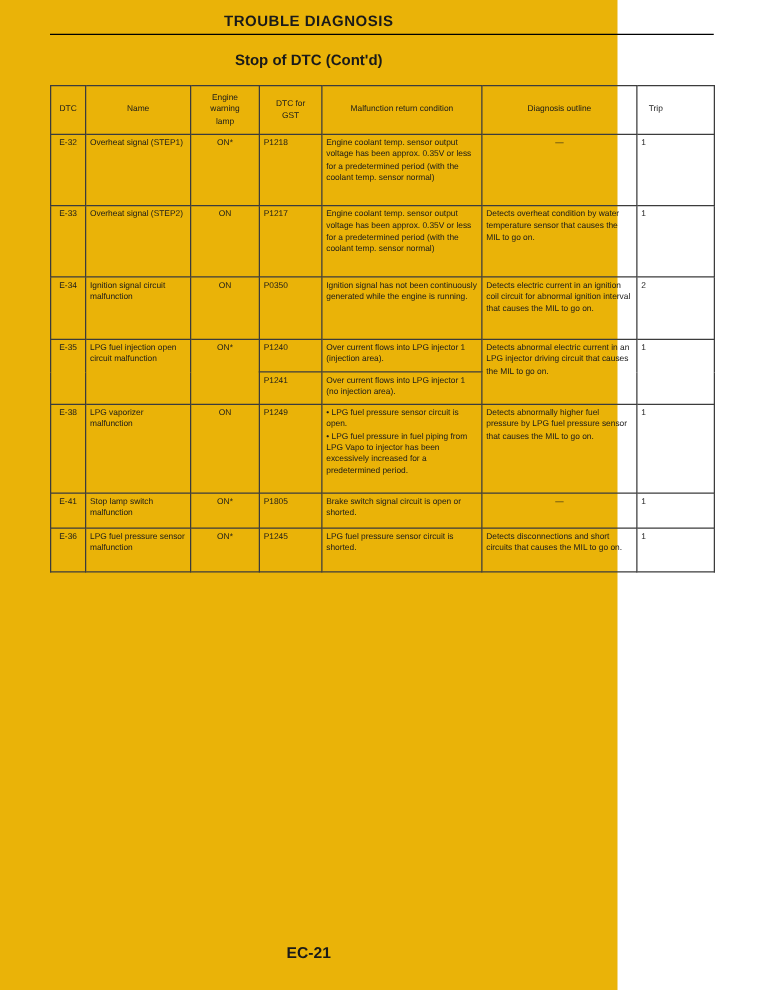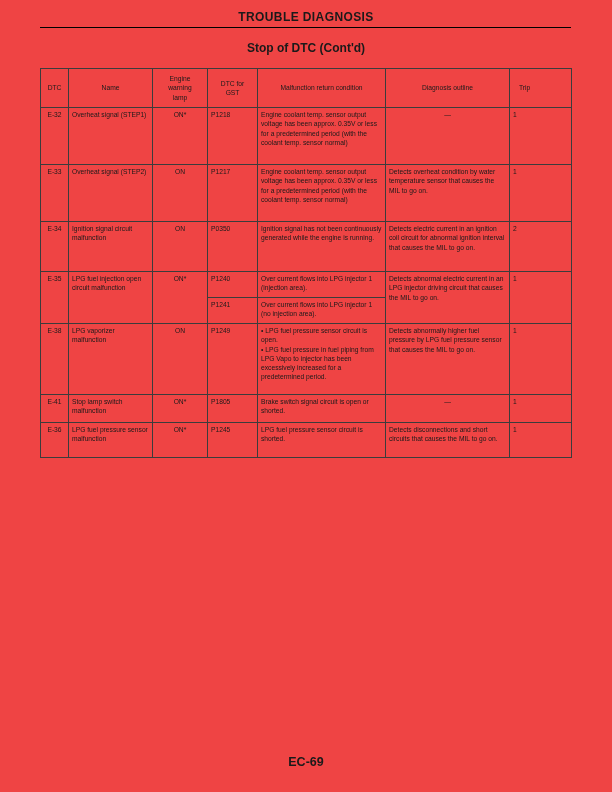--- a/index.html
+++ b/index.html
@@ -9,23 +9,23 @@
     width: 612px;
     height: 792px;
     overflow: hidden;
   }
   body {
     font-family: "Liberation Sans", "DejaVu Sans", sans-serif;
     color: #1a1a1a;
   }
   .page {
     position: relative;
-    width: 612px;
+    width: 494px;
     height: 792px;
-    background: #ef4444;
+    background: #eab308;
   }
   .header-title {
     position: absolute;
     top: 10px;
     left: 0;
     width: 100%;
     text-align: center;
     font-size: 12px;
     font-weight: bold;
     letter-spacing: 0.4px;
@@ -218,15 +218,15 @@
         <td class="c-lamp">ON*</td>
         <td class="c-gst">P1245</td>
         <td class="c-cond">LPG fuel pressure sensor circuit is shorted.</td>
         <td class="c-out">Detects disconnections and short circuits that causes the MIL to go on.</td>
         <td class="c-trip">1</td>
       </tr>
 
     </tbody>
   </table>
 
-  <div class="footer">EC-69</div>
+  <div class="footer">EC-21</div>
 
 </div>
 
 </body></html>

